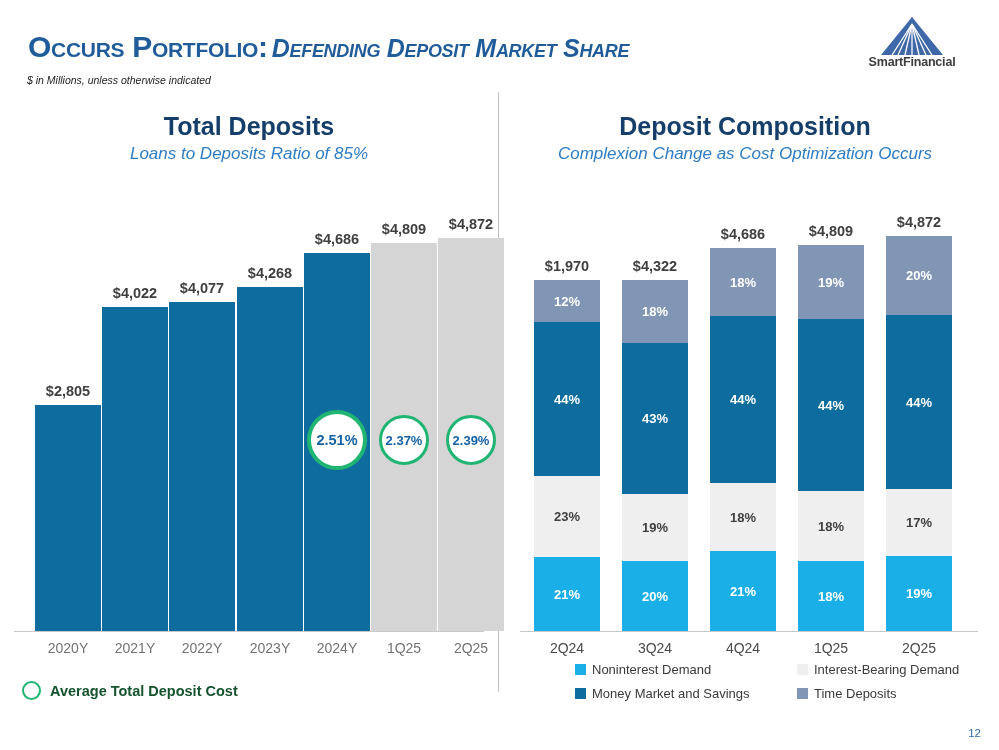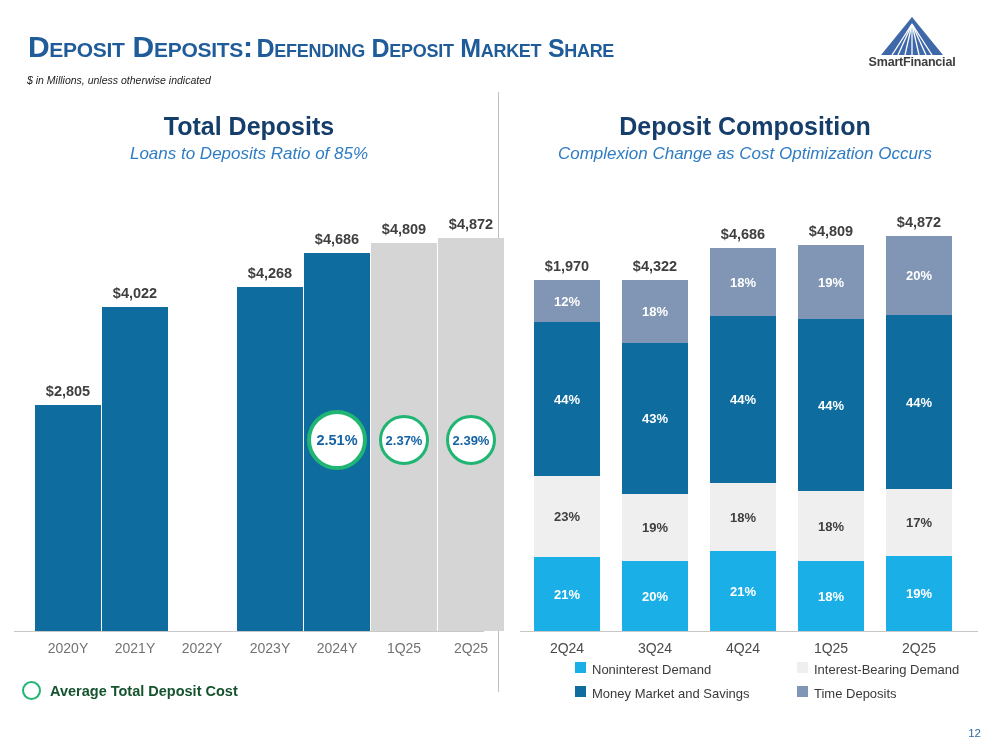--- a/index.html
+++ b/index.html
@@ -26,20 +26,21 @@
     left: 28px; top: 30px;
     color: #1F5C99;
     font-weight: bold;
     font-size: 30px;
     letter-spacing: -0.3px;
     white-space: nowrap;
     font-variant: small-caps;
   }
   #slide-title .t-main { color: #1F5C99; }
   #slide-title .t-sub {
+    font-style: italic;
     font-size: 25px;
     color: #1F5C99;
     font-weight: bold;
     margin-left: 4px;
   }
   #units-note {
     position: absolute;
     left: 27px; top: 74px;
     font-size: 10.5px;
     font-style: italic;
@@ -216,21 +217,21 @@
 
   
   #right-legend {
     position: absolute;
     left: 520px; top: 662px;
     width: 460px; height: 48px;
   }
   .rl-item {
     position: absolute;
     display: flex;
-    align-items: flex-start;
+    align-items: center;
     gap: 6px;
     font-size: 13px;
     color: #3A3A3A;
     white-space: nowrap;
     padding-left: 19px;
   }
   .rl-swatch {
     width: 11px; height: 11px;
     flex: 0 0 auto;
   }
@@ -240,21 +241,21 @@
     right: 18px; bottom: 11px;
     font-size: 11.5px;
     color: #2E6CA4;
   }
 </style>
 </head>
 <body>
 
 <div id="header">
   <div id="slide-title">
-    <span class="t-main">Deposit Deposits:</span><span class="t-sub">Defending Deposit Market Share</span>
+    <span class="t-main">Occurs Portfolio:</span><span class="t-sub">Defending Deposit Market Share</span>
   </div>
   <div id="units-note">$ in Millions, unless otherwise indicated</div>
 
   <div id="logo">
     <svg id="logo-mark" viewBox="0 0 62 38">
       <polygon points="31,0 62,38 0,38" fill="#3F68A8"></polygon>
       <g stroke="#FFFFFF" stroke-width="1.3">
         <line x1="31" y1="7" x2="31" y2="38"></line>
         <line x1="31" y1="7" x2="24" y2="38"></line>
         <line x1="31" y1="7" x2="38" y2="38"></line>
@@ -274,20 +275,24 @@
 <div class="panel-subtitle" style="left:14px; top:144px; width:470px;">Loans to Deposits Ratio of 85%</div>
 
 <div id="left-chart">
     <div class="lbar-col" style="left: 21px; height: 445px;">
       <div class="lbar actual" style="height: 226px;"></div>
       <div class="lbar-value" style="bottom: 232px;">$2,805</div>
     </div>
     <div class="lbar-col" style="left: 88px; height: 445px;">
       <div class="lbar actual" style="height: 324px;"></div>
       <div class="lbar-value" style="bottom: 330px;">$4,022</div>
+    </div>
+    <div class="lbar-col" style="left: 155px; height: 445px;">
+      <div class="lbar actual" style="height: 329px;"></div>
+      <div class="lbar-value" style="bottom: 335px;">$4,077</div>
     </div>
     <div class="lbar-col" style="left: 223px; height: 445px;">
       <div class="lbar actual" style="height: 344px;"></div>
       <div class="lbar-value" style="bottom: 350px;">$4,268</div>
     </div>
     <div class="lbar-col" style="left: 290px; height: 445px;">
       <div class="lbar actual" style="height: 378px;"></div>
       <div class="lbar-value" style="bottom: 384px;">$4,686</div>
     </div>
     <div class="lbar-col" style="left: 357px; height: 445px;">

